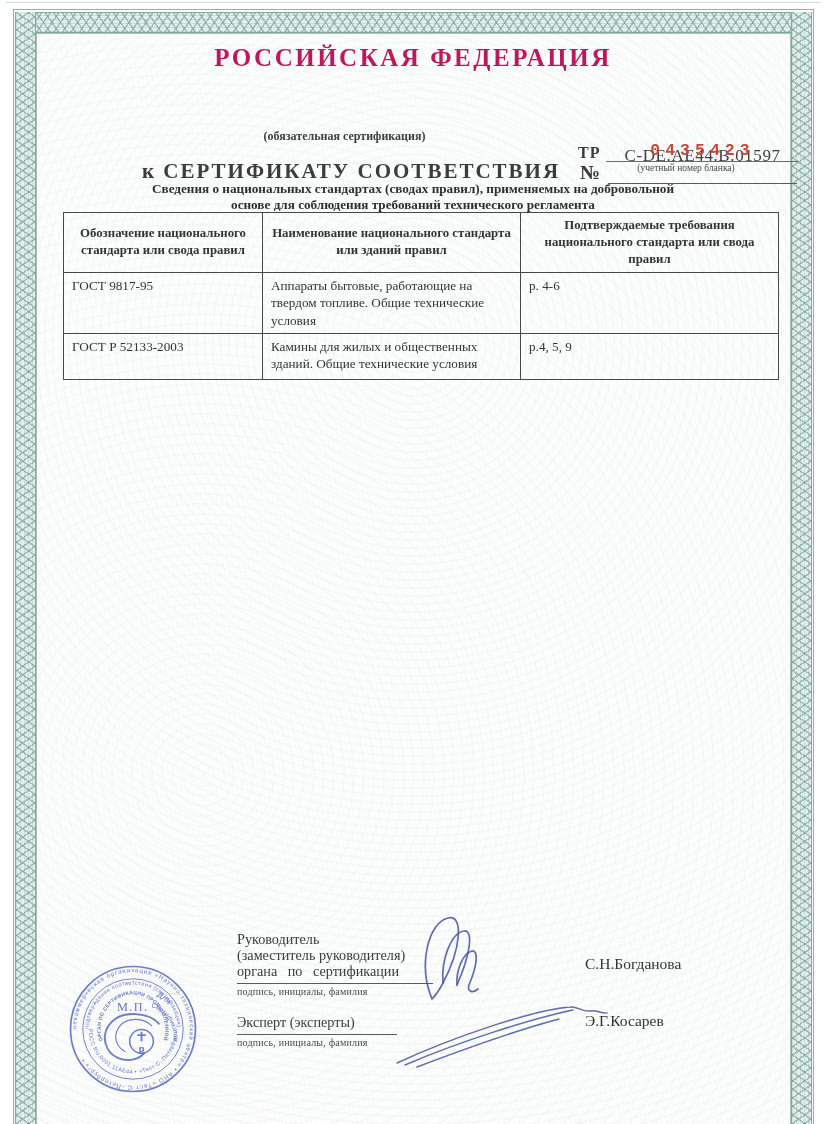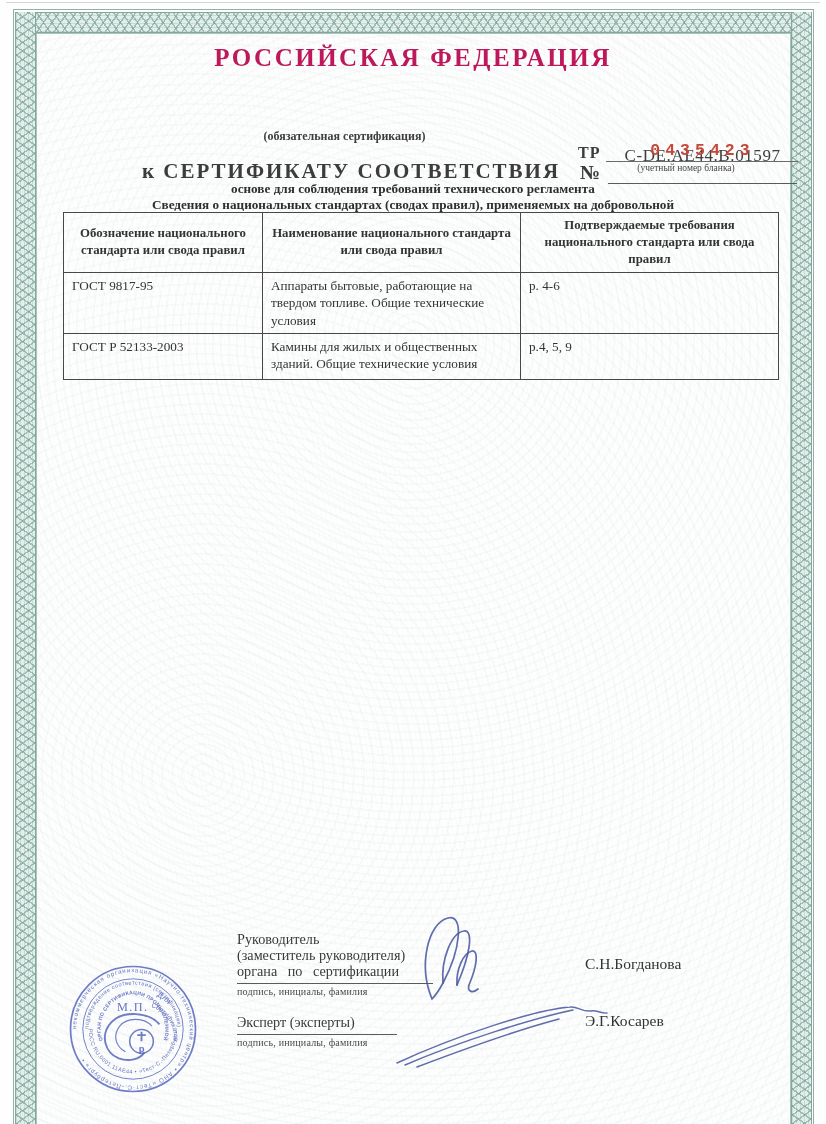--- a/index.html
+++ b/index.html
@@ -98,34 +98,34 @@
     <span class="certnum">C-DE.AE44.B.01597</span>
   </div>
   <div class="certsub">(обязательная сертификация)</div>
   <div class="trrow">
     <span class="trlabel">ТР</span>
     <span class="blank">0435423</span>
   </div>
   <div class="blankcap">(учетный номер бланка)</div>
 
   <div class="intro">
+    <div>Сведения о национальных стандартах (сводах правил), применяемых на добровольной</div>
     <div>основе для соблюдения требований технического регламента</div>
-    <div>Сведения о национальных стандартах (сводах правил), применяемых на добровольной</div>
   </div>
 
   <table class="stdtable">
     <colgroup>
         <col style="width:199px">
         <col style="width:258px">
         <col style="width:258px">
       </colgroup>
     <tbody>
         <tr>
       <th>Обозначение национального стандарта или свода правил</th>
-      <th>Наименование национального стандарта или свода правил</th>
+      <th>Наименование национального стандарта или зданий правил</th>
       <th>Подтверждаемые требования национального стандарта или свода правил</th>
     </tr>
     <tr class="row1">
       <td>ГОСТ 9817-95</td>
       <td>Аппараты бытовые, работающие на твердом топливе. Общие технические условия</td>
       <td>р. 4-6</td>
     </tr>
     <tr class="row2">
       <td>ГОСТ Р 52133-2003</td>
       <td>Камины для жилых и общественных зданий. Общие технические условия</td>

